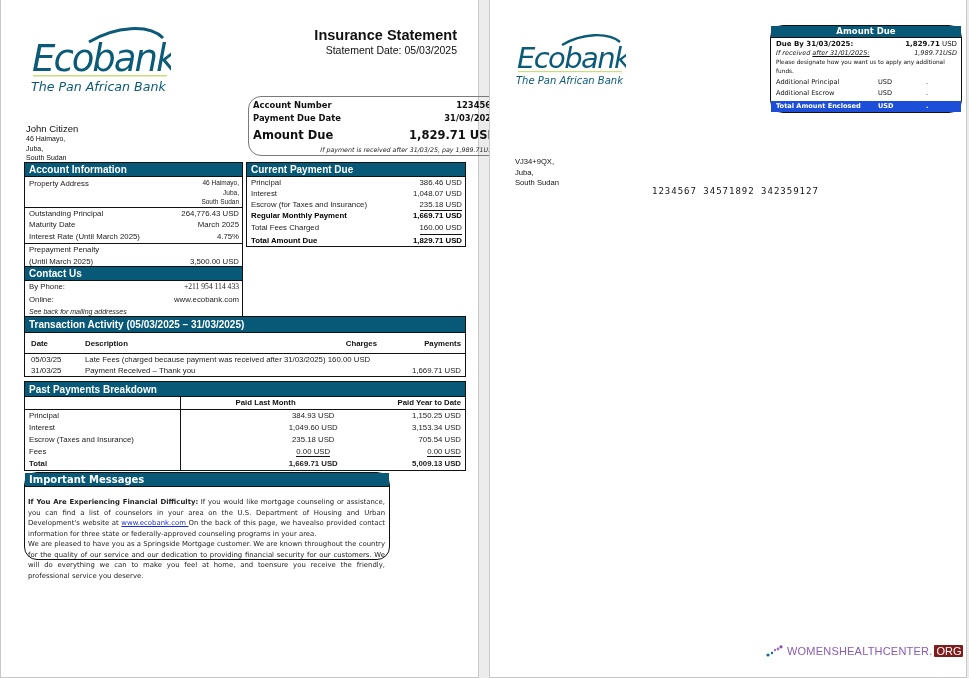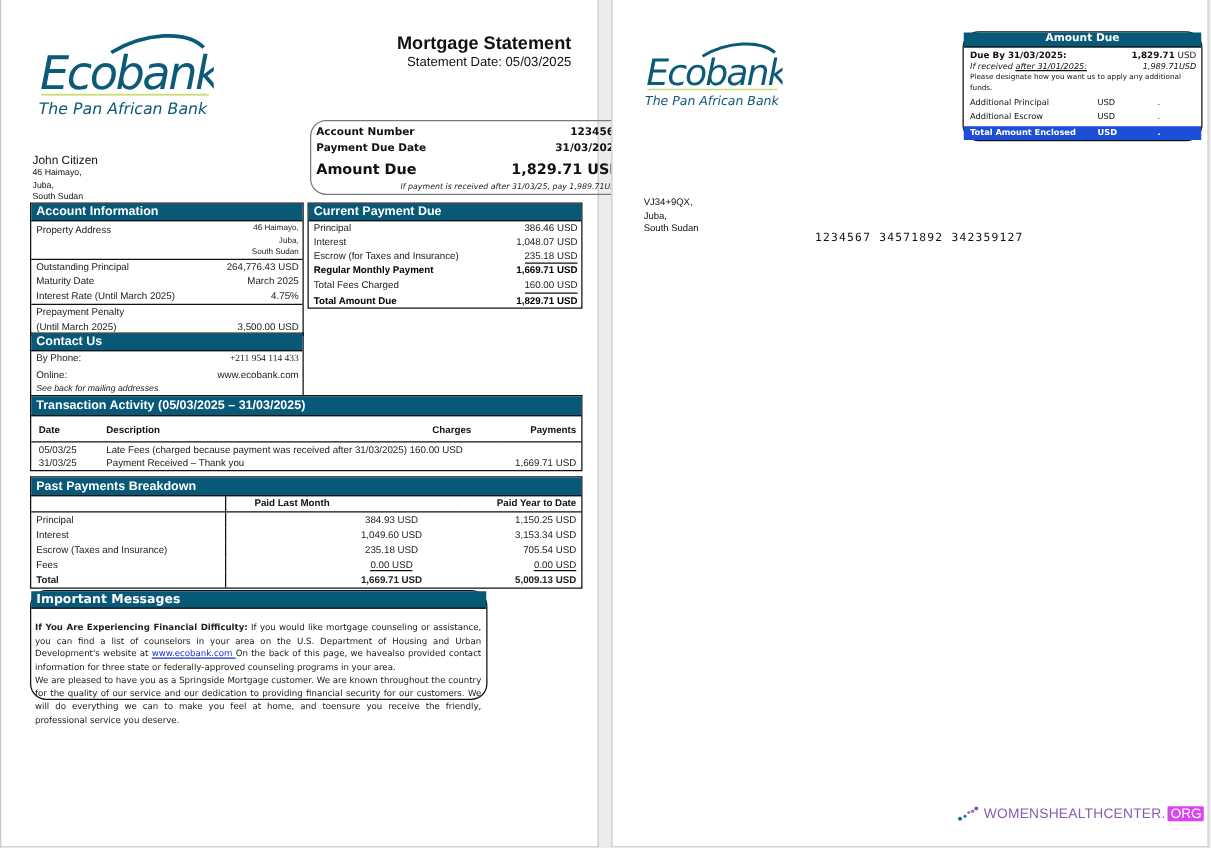--- a/index.html
+++ b/index.html
@@ -61,38 +61,38 @@
   .due-box .grid .a { width: 102px; }
   .due-box .grid .b { width: 48px; }
   .due-box .total { background: #1d4ed8; color: #fff; font-weight: bold; display: flex; font-size: 6.6px; padding: 0 4px 0 5px; line-height: 11px; margin-top: 2px; }
   .due-box .total .a { width: 102px; }
   .due-box .total .b { width: 48px; }
 
   .micr { position: absolute; left: 162px; top: 186px; font-family: "DejaVu Sans Mono", monospace; font-size: 9px; letter-spacing: 1px; }
 
   .wm { position: absolute; left: 276px; top: 645px; display: flex; align-items: center; }
   .wm .txt { color: #8a5cb0; font-size: 11px; letter-spacing: 0.2px; margin-left: 3px; }
-  .wm .org { background: #d946ef; color: #fff; font-size: 11px; padding: 0 2px; margin-left: 2px; border-radius: 1px; }
+  .wm .org { background: #7f1d1d; color: #fff; font-size: 11px; padding: 0 2px; margin-left: 2px; border-radius: 1px; }
 </style>
 </head>
 <body>
 
 <div class="page" id="page-left">
 
   <div class="logo" style="left:30px; top:24px;">
     <svg width="140" height="72" viewBox="0 0 140 72">
       <path d="M58 18 C 85 2, 118 0, 132 14" fill="none" stroke="#0a5a78" stroke-width="3"></path>
       <text x="1" y="47" font-family="DejaVu Sans, sans-serif" font-style="italic" font-size="37" fill="#0a5a78" letter-spacing="-2">Ecobank</text>
       <rect x="2" y="51" width="134" height="1.5" fill="#c9dd7a"></rect>
       <text x="0" y="67" font-family="DejaVu Sans, sans-serif" font-style="italic" font-size="12.6" fill="#0a5a78">The Pan African Bank</text>
     </svg>
   </div>
 
   <div class="stmt-title">
-    <div class="t">Mortgage Statement</div>
+    <div class="t">Insurance Statement</div>
     <div class="d">Statement Date: 05/03/2025</div>
   </div>
 
   <div class="acct-box cal">
     <div class="row">
       <span>Account Number</span>
       <span>1234567</span>
     </div>
     <div class="row">
       <span>Payment Due Date</span>
@@ -214,21 +214,21 @@
       </tbody>
     </table>
   </div>
 
   <div class="box" style="left:23px; top:381px; width:442px;">
     <div class="hdr" style="height:15px; line-height:13px;">Past Payments Breakdown</div>
     <table class="pp">
       <tbody>
           <tr class="head">
         <th class="c1"></th>
-        <th class="c2" style="text-align:left; padding-left:23px;">Paid Last Month</th>
+        <th class="c2" style="text-align:left; padding-left:55px;">Paid Last Month</th>
         <th class="r">Paid Year to Date</th>
       </tr>
       <tr>
         <td class="c1">Principal</td>
         <td class="c2 r">384.93 USD</td>
         <td class="r">1,150.25 USD</td>
       </tr>
       <tr>
         <td class="c1">Interest</td>
         <td class="c2 r">1,049.60 USD</td>

